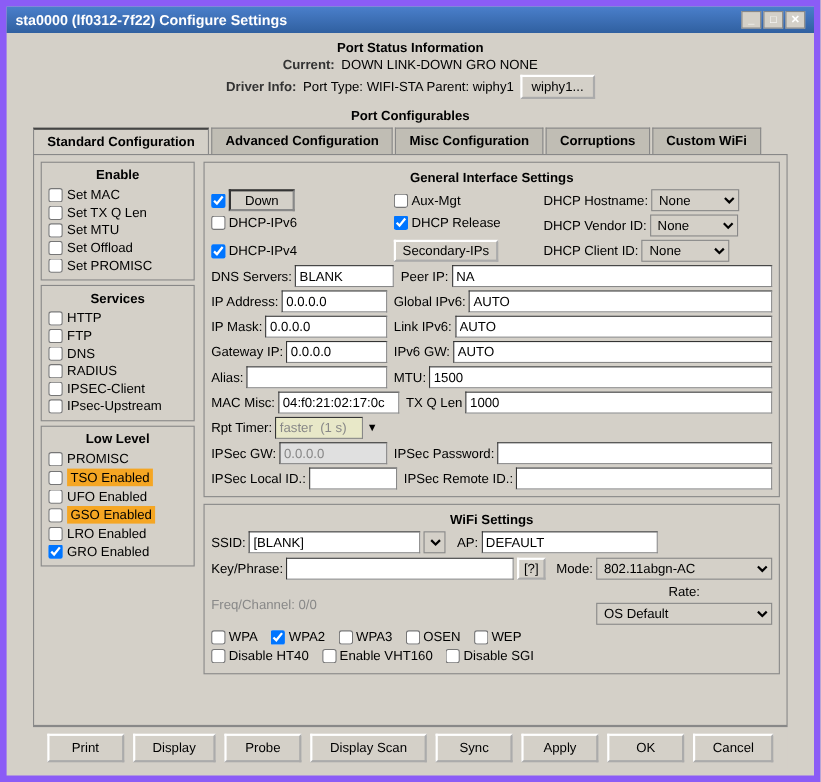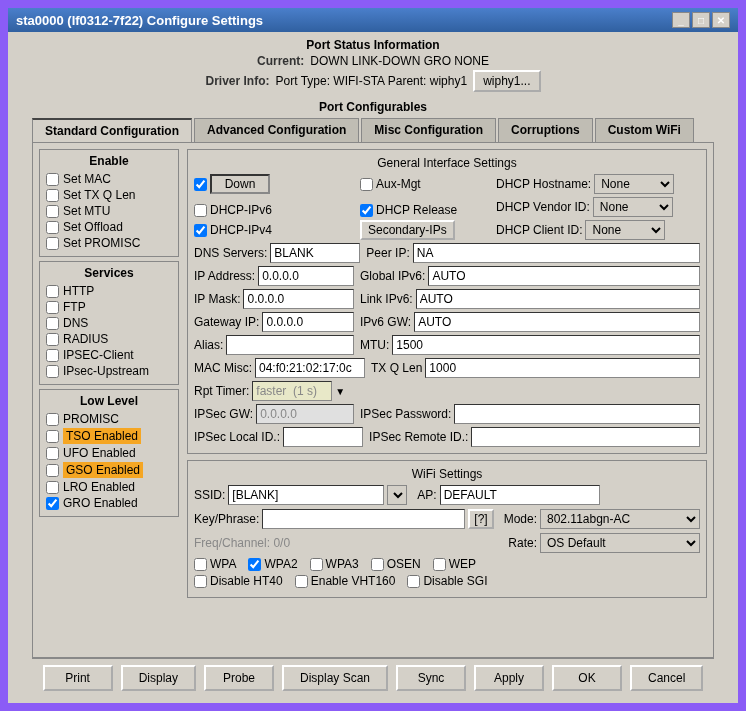--- a/index.html
+++ b/index.html
@@ -8,21 +8,21 @@
       font-size: 12px;
       background: #d4d0c8;
       width: 746px;
       height: 711px;
       overflow: hidden;
     }
     .window {
       width: 746px;
       height: 711px;
       background: #d4d0c8;
-      border: 8px solid #8b5cf6;
+      border: 6px solid #8b5cf6;
       display: flex;
       flex-direction: column;
     }
     .title-bar {
       background: linear-gradient(to bottom, #4a7fcb, #3060a0);
       color: white;
       padding: 4px 8px;
       display: flex;
       align-items: center;
       justify-content: space-between;
@@ -137,21 +137,21 @@
       padding: 1px 3px;
     }
     .right-panel {
       flex: 1;
       display: flex;
       flex-direction: column;
       gap: 6px;
     }
     .section-title {
       text-align: center;
-      font-weight: normal;
+      font-weight: bold;
       margin-bottom: 4px;
     }
     .general-section {
       border: 1px solid #888;
       padding: 6px;
     }
     .form-input {
       flex: 1;
       padding: 1px 3px;
       border: 1px inset #888;
@@ -423,21 +423,21 @@
               <span>Aux-Mgt</span>
             </div>
             <div style="display:flex; align-items:center; gap:3px;">
               <span>DHCP Hostname:</span>
               <select class="form-select" style="width:80px;">
                 <option>None</option>
               </select>
             </div>
           </div>
 
-          <div style="display:flex; gap:6px; align-items:flex-end; margin-bottom:3px;">
+          <div style="display:flex; gap:6px; align-items:flex-start; margin-bottom:3px;">
             <div style="display:flex; align-items:center; gap:3px; min-width:160px;">
               <input type="checkbox" style="">
               <span>DHCP-IPv6</span>
             </div>
             <div style="display:flex; align-items:center; gap:3px; min-width:130px;">
               <input type="checkbox" checked="" style="">
               <span>DHCP Release</span>
             </div>
             <div style="display:flex; align-items:center; gap:3px;">
               <span>DHCP Vendor ID:</span>
@@ -586,21 +586,21 @@
               <select class="mode-select">
                 <option>802.11abgn-AC</option>
               </select>
             </div>
           </div>
 
           <div style="display:flex; gap:10px; align-items:center; margin-bottom:4px;">
             <div style="flex:1;">
               <span class="freq-channel">Freq/Channel: 0/0</span>
             </div>
-            <div style="display:flex; align-items:center; gap:3px;">
+            <div style="display:flex; align-items:center; gap:3px;flex-direction:column;">
               <span>Rate:</span>
               <select class="rate-select">
                 <option>OS Default</option>
               </select>
             </div>
           </div>
 
           <div class="checkbox-inline-row">
             <div class="checkbox-inline">
               <input type="checkbox" style="">

